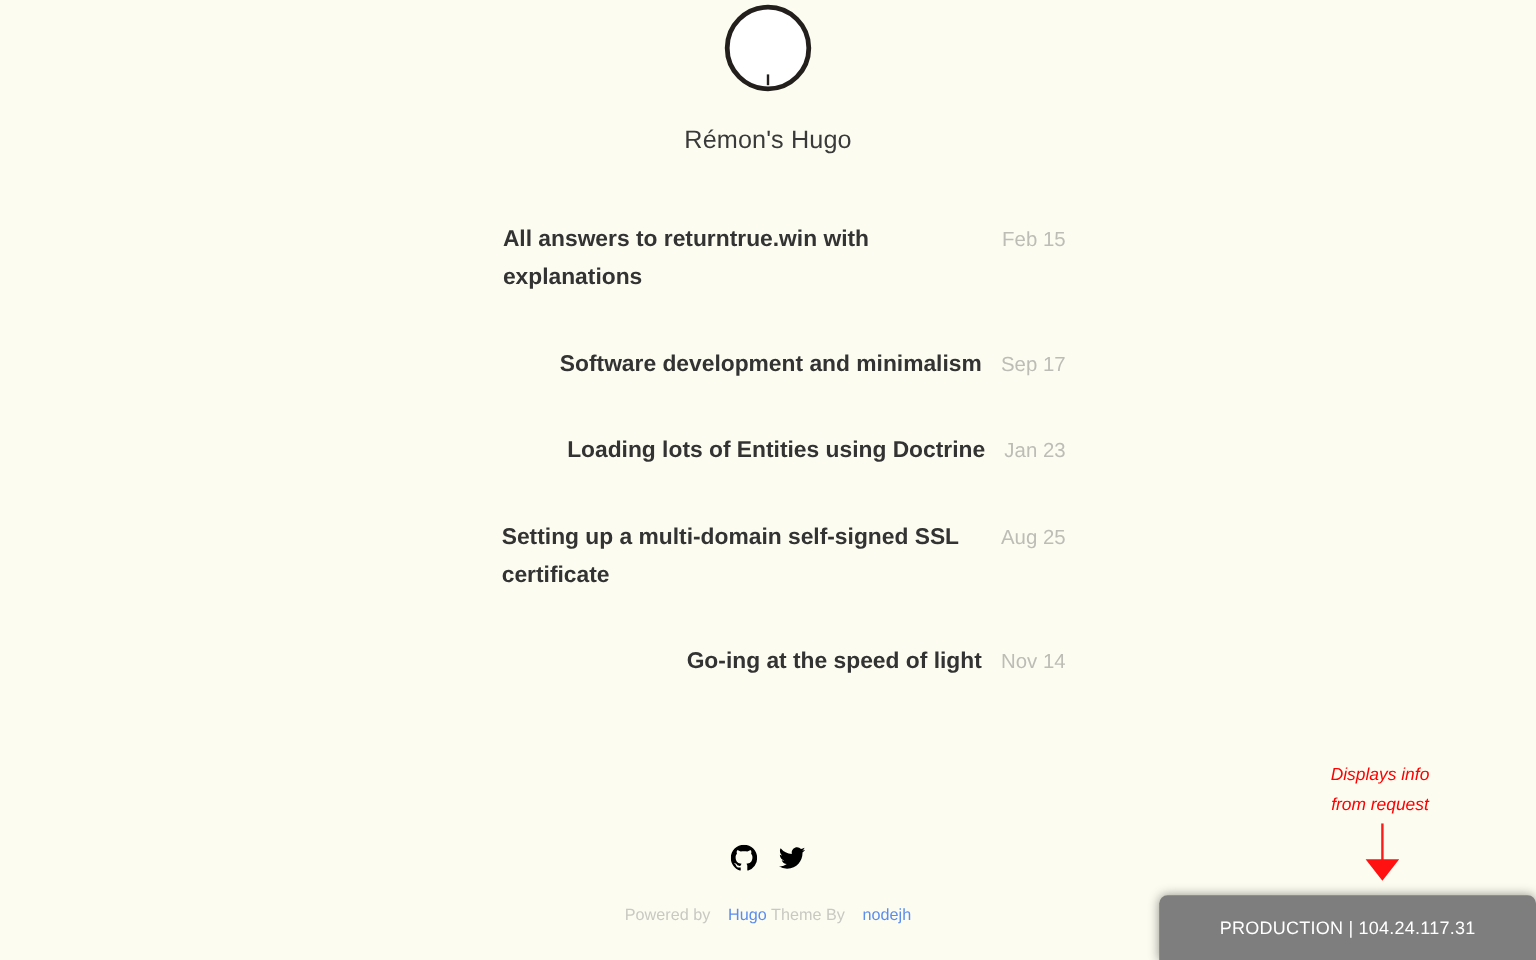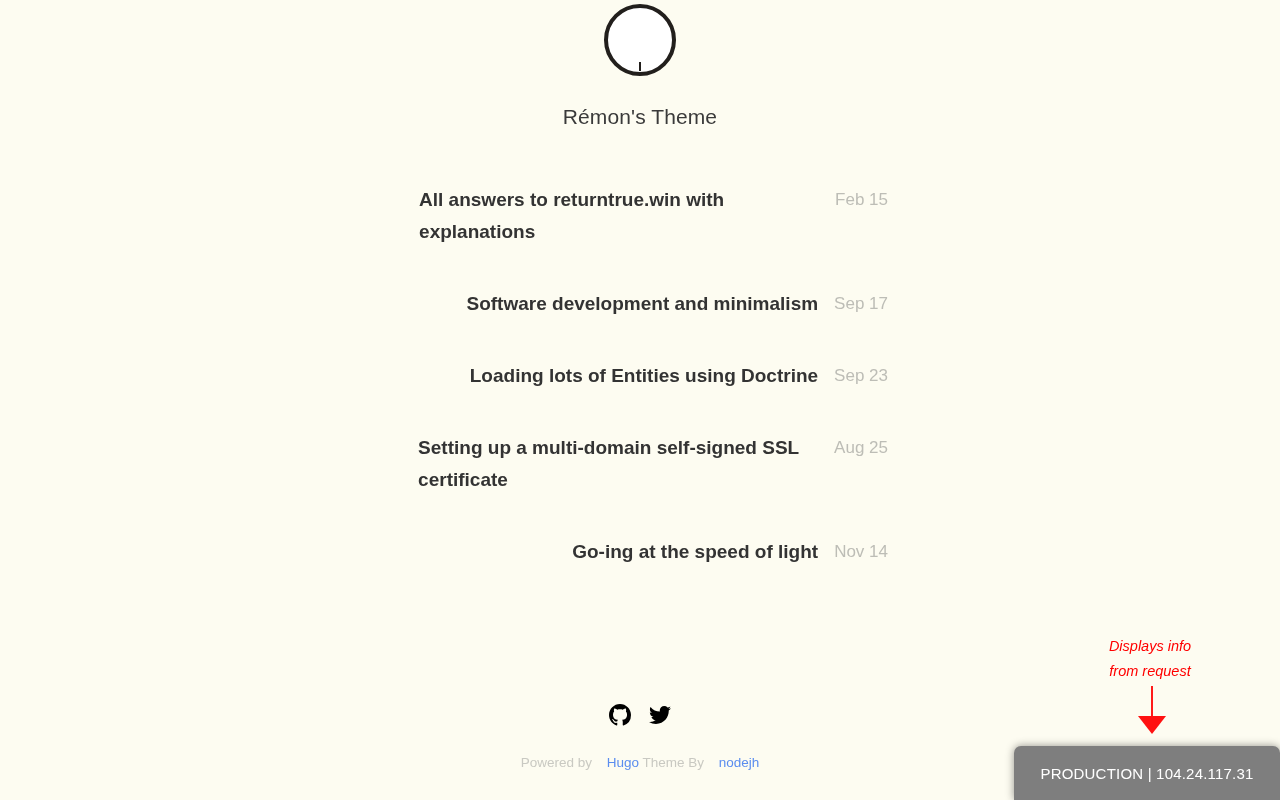--- a/index.html
+++ b/index.html
@@ -143,21 +143,21 @@
     width: 36px;
     height: 50px;
     pointer-events: none;
   }
 
   
   .env-badge {
     position: absolute;
     right: 0;
     bottom: 0;
-    width: 266px;
+    width: 314px;
     height: 54px;
     background: #7e7e7e;
     border-radius: 7px 7px 0 0;
     box-shadow: 0 0 9px rgba(0,0,0,0.42);
     display: flex;
     align-items: center;
     justify-content: center;
   }
   .env-badge-text {
     color: #ffffff;
@@ -168,38 +168,38 @@
 </style>
 </head>
 <body>
 
 <header class="site-header">
   <div class="avatar-wrap">
     <div class="avatar-circle">
       <span class="avatar-tick"></span>
     </div>
   </div>
-  <h1 class="site-title">Rémon's Theme</h1>
+  <h1 class="site-title">Rémon's Hugo</h1>
 </header>
 
 <main class="post-list">
 
   <div class="post-item">
     <span class="post-title">All answers to returntrue.win with explanations</span>
     <span class="post-date">Feb 15</span>
   </div>
 
   <div class="post-item">
     <span class="post-title">Software development and minimalism</span>
     <span class="post-date">Sep 17</span>
   </div>
 
   <div class="post-item">
     <span class="post-title">Loading lots of Entities using Doctrine</span>
-    <span class="post-date">Sep 23</span>
+    <span class="post-date">Jan 23</span>
   </div>
 
   <div class="post-item">
     <span class="post-title">Setting up a multi-domain self-signed SSL certificate</span>
     <span class="post-date">Aug 25</span>
   </div>
 
   <div class="post-item">
     <span class="post-title">Go-ing at the speed of light</span>
     <span class="post-date">Nov 14</span>

